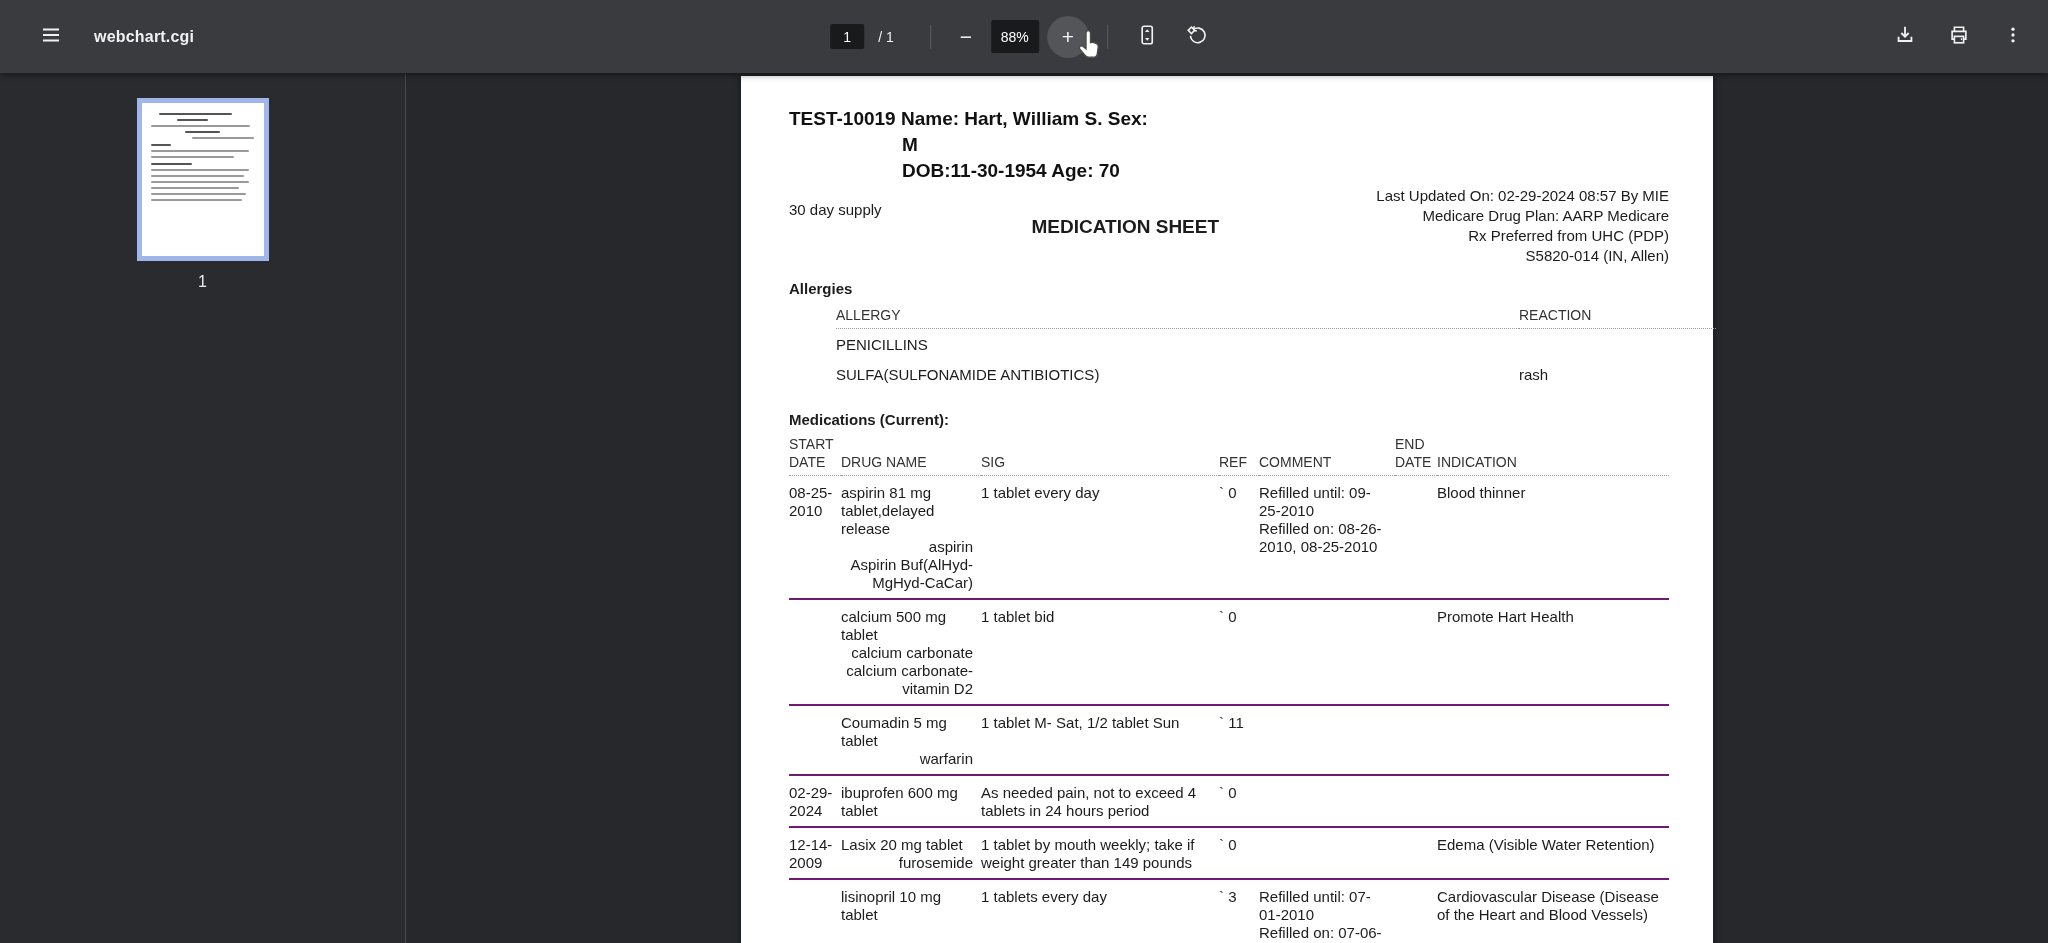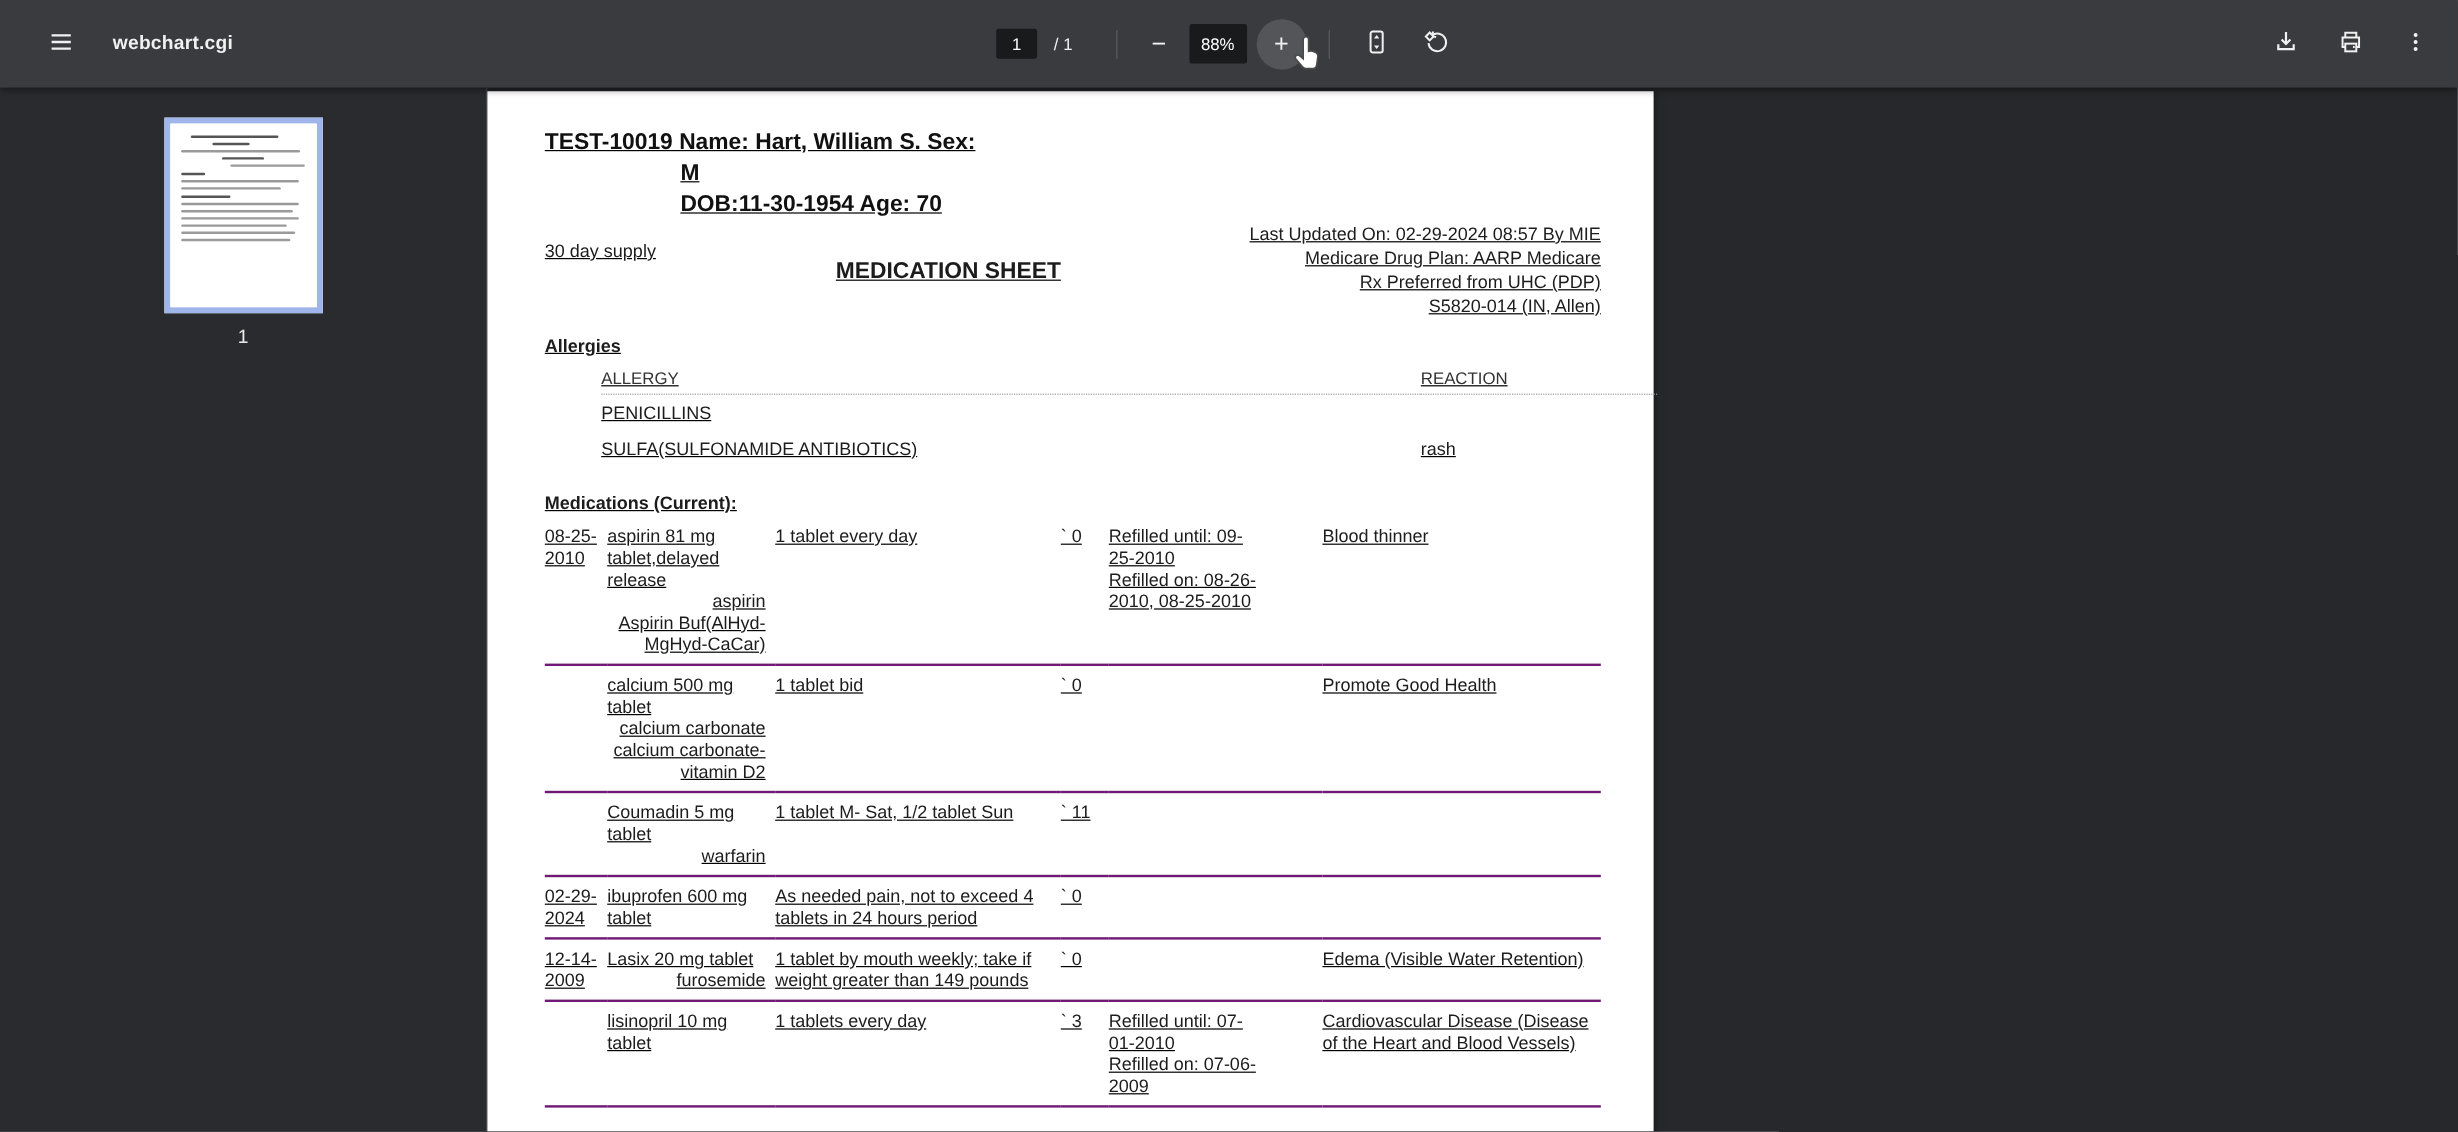--- a/index.html
+++ b/index.html
@@ -30,21 +30,21 @@
   
   .split { display:flex; height:870px; }
   .sidebar { width:406px; background:#2a2b2f; border-right:1px solid #47484c; overflow:hidden; }
   .thumb-wrap { display:flex; flex-direction:column; align-items:center; padding-top:25px; }
   .thumb { border:5px solid #a0b5e9; background:#fff; width:132px; height:163px; cursor:pointer; }
   .thumb-page { position:relative; width:100%; height:100%; background:#fff; padding:10px 9px; }
   .ml { background:#9a9a9a; height:2px; margin-bottom:4px; border-radius:1px; }
   .ml.b { background:#555; }
   .thumb-label { color:#eaeaea; font-size:16px; margin-top:12px; }
 
-  .viewer { flex:1; display:flex; justify-content:flex-start; overflow:hidden;text-decoration:underline; }
+  .viewer { flex:1; display:flex; justify-content:center; overflow:hidden; }
 
   
   .page { width:972px; height:1260px; background:#fff; margin-top:3px;
     box-shadow:0 1px 6px rgba(0,0,0,.5); padding:30px 44px 0 48px;
     color:#1c1c1c; font-size:15px; line-height:18px; }
   .pt-head { font-size:19px; font-weight:700; line-height:26px; color:#111; }
   .pt-head .ind { margin-left:113px; }
 
   .meta-row { display:flex; margin-top:2px;gap:20px; }
   .supply { padding-top:15px; white-space:nowrap; }
@@ -222,20 +222,31 @@
         <colgroup>
           <col style="width:52px">
             <col style="width:140px">
             <col style="width:238px">
           <col style="width:40px">
             <col style="width:136px">
             <col style="width:42px">
             <col style="width:232px">
         </colgroup>
         <tbody>
+            <tr>
+          <th>START
+DATE</th>
+          <th>DRUG NAME</th>
+          <th>SIG</th>
+          <th>REF</th>
+          <th>COMMENT</th>
+          <th>END
+DATE</th>
+          <th>INDICATION</th>
+        </tr>
 
         <tr>
           <td class="cell-start">08-25-2010</td>
           <td>
             <div>aspirin 81 mg tablet,delayed release</div>
             <div class="drug-alt">aspirin</div>
             <div class="drug-alt">Aspirin Buf(AlHyd-MgHyd-CaCar)</div>
           </td>
           <td>1 tablet every day</td>
           <td>` 0</td>
@@ -249,21 +260,21 @@
           <td class="cell-start"></td>
           <td>
             <div>calcium 500 mg tablet</div>
             <div class="drug-alt">calcium carbonate</div>
             <div class="drug-alt">calcium carbonate-vitamin D2</div>
           </td>
           <td>1 tablet bid</td>
           <td>` 0</td>
           <td class="pre"></td>
           <td></td>
-          <td>Promote Good Health</td>
+          <td>Promote Hart Health</td>
         </tr>
 
         <tr>
           <td class="cell-start"></td>
           <td>
             <div>Coumadin 5 mg tablet</div>
             <div class="drug-alt">warfarin</div>
           </td>
           <td>1 tablet M- Sat, 1/2 tablet Sun</td>
           <td>` 11</td>

